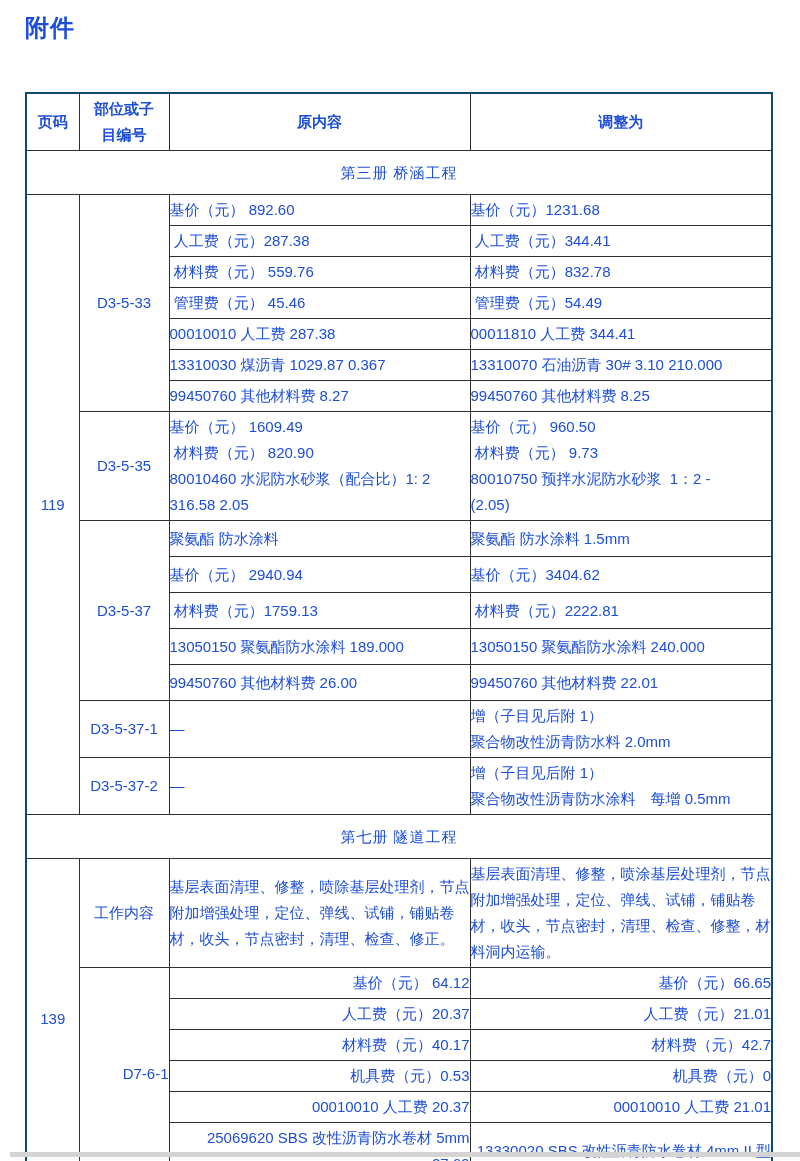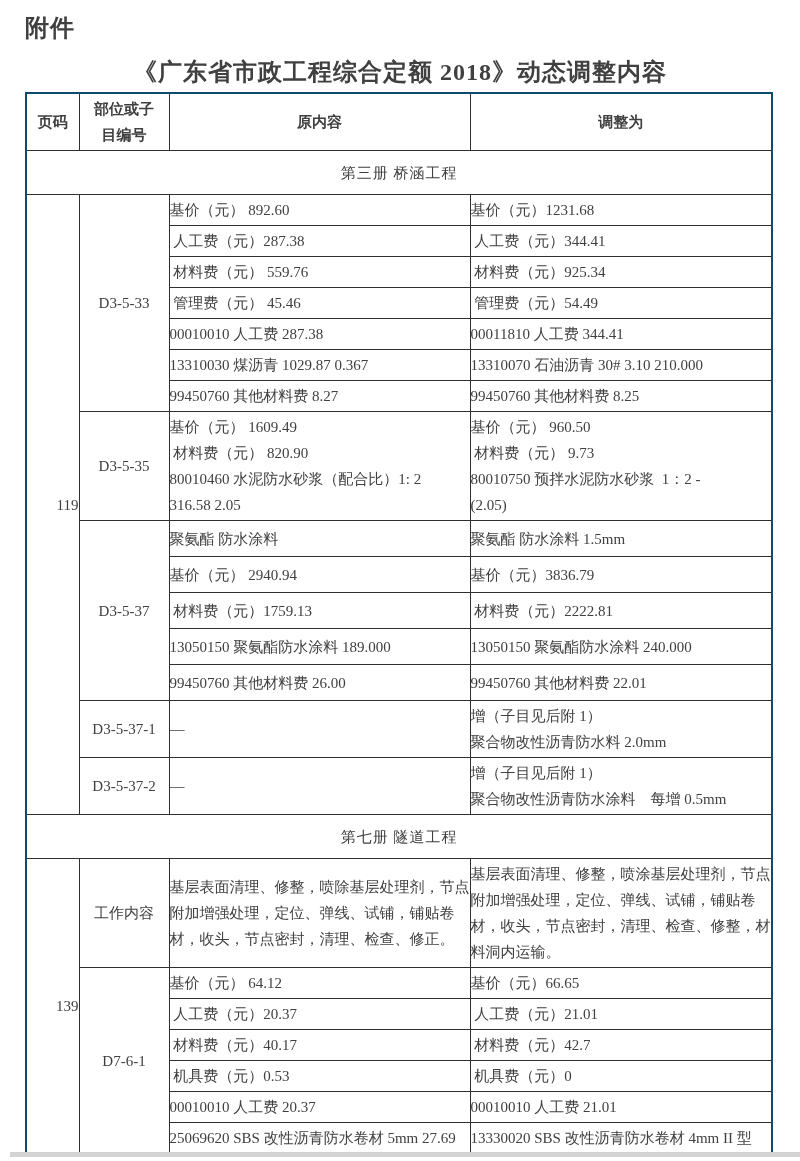--- a/index.html
+++ b/index.html
@@ -3,22 +3,22 @@
 <meta charset="utf-8">
 <style>
   * { box-sizing: border-box; }
   html, body { margin: 0; padding: 0; background: #ffffff; }
   .page {
     position: relative;
     width: 800px;
     height: 1161px;
     background: #ffffff;
     overflow: hidden;
-    font-family: Liberation Serif, serif;
-    color: #404040;
+    font-family: Liberation Sans, sans-serif;
+    color: #1d4ed8;
   }
   .attachment {
     position: absolute;
     left: 25px;
     top: 12px;
     font-size: 24px;
     font-weight: bold;
     letter-spacing: 1px;
   }
   .doc-title {
@@ -54,49 +54,48 @@
     height: 55px;
     padding: 2px 2px;
   }
   td.section-cell {
     text-align: center;
     height: 44px;
     font-size: 16px;
     letter-spacing: 1px;
   }
   td.page-cell {
-    text-align: right;
+    text-align: center;
     font-size: 15px;
   }
   td.code-cell {
     text-align: center;
     font-size: 15px;
   }
   td.content-cell {
     text-align: left;
     padding: 2px 9px;
   }
   tr.r-norm td { height: 31px; }
   tr.r-36 td { height: 36px; margin-top: 48px; }
-  tr.r-30 td { height: 30px; }
+  tr.r-30 td { height: 30px; text-align: right; }
   .bottom-strip {
     position: absolute;
     left: 10px;
     top: 1152px;
     width: 790px;
     height: 5px;
     background: #d4d4d4;
   }
 </style>
 </head>
 <body>
 
 <div class="page">
   <div class="attachment">附件</div>
-  <div class="doc-title">《广东省市政工程综合定额 2018》动态调整内容</div>
 
   <table class="adj">
     <colgroup>
       <col style="width:53px">
       <col style="width:90px">
       <col style="width:301px">
       <col style="width:302px">
     </colgroup>
     <thead>
       <tr>
@@ -116,21 +115,21 @@
           <td class="code-cell" rowspan="7">D3-5-33</td>
           <td class="content-cell">基价（元） 892.60</td>
           <td class="content-cell">基价（元）1231.68</td>
         </tr>
         <tr class="r-norm">
           <td class="content-cell"> 人工费（元）287.38</td>
           <td class="content-cell"> 人工费（元）344.41</td>
         </tr>
         <tr class="r-norm">
           <td class="content-cell"> 材料费（元） 559.76</td>
-          <td class="content-cell"> 材料费（元）925.34</td>
+          <td class="content-cell"> 材料费（元）832.78</td>
         </tr>
         <tr class="r-norm">
           <td class="content-cell"> 管理费（元） 45.46</td>
           <td class="content-cell"> 管理费（元）54.49</td>
         </tr>
         <tr class="r-norm">
           <td class="content-cell">00010010 人工费 287.38</td>
           <td class="content-cell">00011810 人工费 344.41</td>
         </tr>
         <tr class="r-norm">
@@ -152,21 +151,21 @@
 80010750 预拌水泥防水砂浆  1：2 -
 (2.05)</td>
         </tr>
         <tr class="r-36">
           <td class="code-cell" rowspan="5">D3-5-37</td>
           <td class="content-cell">聚氨酯 防水涂料</td>
           <td class="content-cell">聚氨酯 防水涂料 1.5mm</td>
         </tr>
         <tr class="r-36">
           <td class="content-cell">基价（元） 2940.94</td>
-          <td class="content-cell">基价（元）3836.79</td>
+          <td class="content-cell">基价（元）3404.62</td>
         </tr>
         <tr class="r-36">
           <td class="content-cell"> 材料费（元）1759.13</td>
           <td class="content-cell"> 材料费（元）2222.81</td>
         </tr>
         <tr class="r-36">
           <td class="content-cell">13050150 聚氨酯防水涂料 189.000</td>
           <td class="content-cell">13050150 聚氨酯防水涂料 240.000</td>
         </tr>
         <tr class="r-36">

